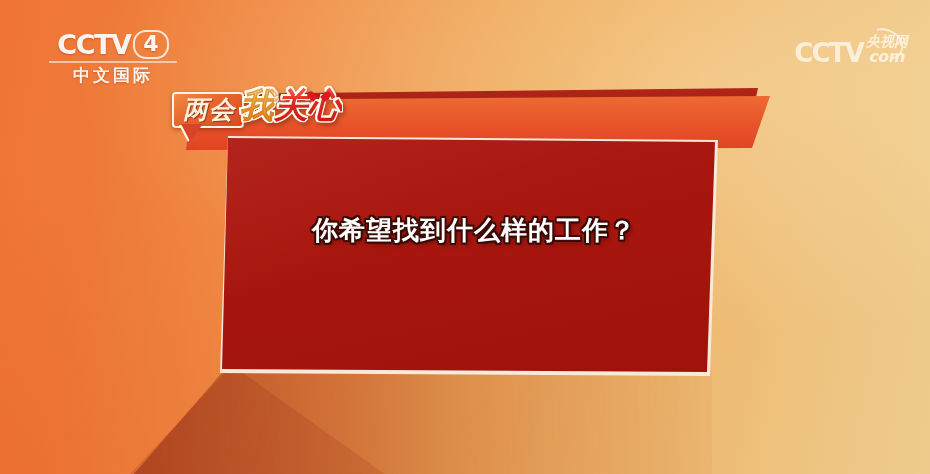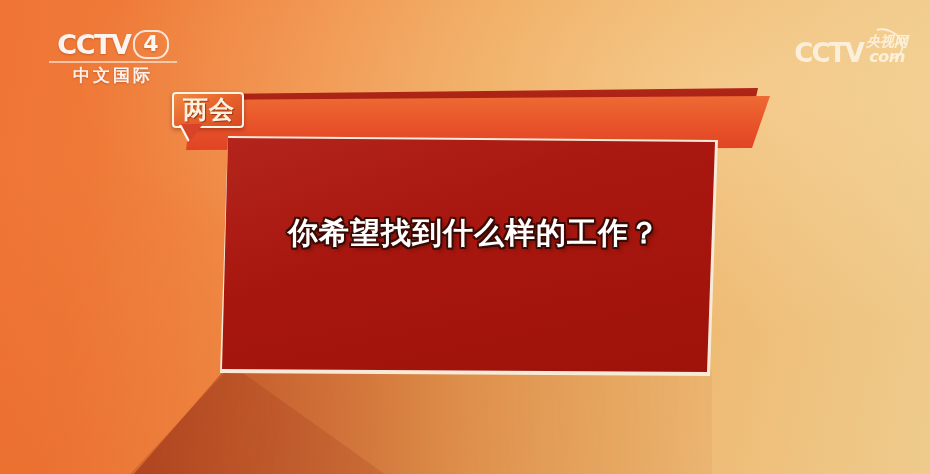--- a/index.html
+++ b/index.html
@@ -113,21 +113,21 @@
     pointer-events: none;
   }
 
   
   .question {
     position: absolute;
     left: 214px;
     top: 213px;
     width: 520px;
     text-align: center;
-    font-size: 30px;
+    font-size: 26px;
     font-weight: bold;
     letter-spacing: 1px;
     color: #ffffff;
     white-space: nowrap;
     text-shadow:
       2px 0 0 #3a0b05, -2px 0 0 #3a0b05,
       0 2px 0 #3a0b05, 0 -2px 0 #3a0b05,
       1.6px 1.6px 0 #3a0b05, -1.6px 1.6px 0 #3a0b05,
       1.6px -1.6px 0 #3a0b05, -1.6px -1.6px 0 #3a0b05,
       3px 3px 4px rgba(50,8,4,0.55);
@@ -146,20 +146,21 @@
     position: relative;
     padding: 3px 7px 4px 9px;
     background: linear-gradient(150deg, #f08a45 0%, #e7632c 48%, #d94a22 100%);
     border: 2.5px solid #fdf4e6;
     border-radius: 4px;
     box-shadow: 0 2px 4px rgba(90,20,8,0.38);
   }
   .badge-box-text {
     font-size: 25px;
     font-weight: bold;
+    font-style: italic;
     line-height: 1;
     color: #fdf2dd;
     letter-spacing: 1px;
     text-shadow: 1px 1px 1px rgba(130,40,14,0.75);
     font-family: "DejaVu Serif", "Liberation Serif", serif;
   }
   .badge-tail {
     position: absolute;
     left: 7px;
     bottom: -15px;
@@ -341,20 +342,24 @@
   <div class="panel"></div>
   <div class="panel-inner-sheen"></div>
 
   <div class="question">你希望找到什么样的工作？</div>
 
   <div class="badge">
     <div class="badge-box">
       <span class="badge-box-text">两会</span>
       <span class="badge-tail"></span>
     </div>
+    <div class="badge-main">
+      <span class="g">我</span><span class="r">关心</span>
+      <span class="badge-heart"></span>
+    </div>
   </div>
 
   <div class="chanbug">
     <div class="chanbug-row">
       <span class="chanbug-cctv">CCTV</span>
       <span class="chanbug-num">4</span>
     </div>
     <div class="chanbug-rule"></div>
     <div class="chanbug-sub">中文国际</div>
   </div>

